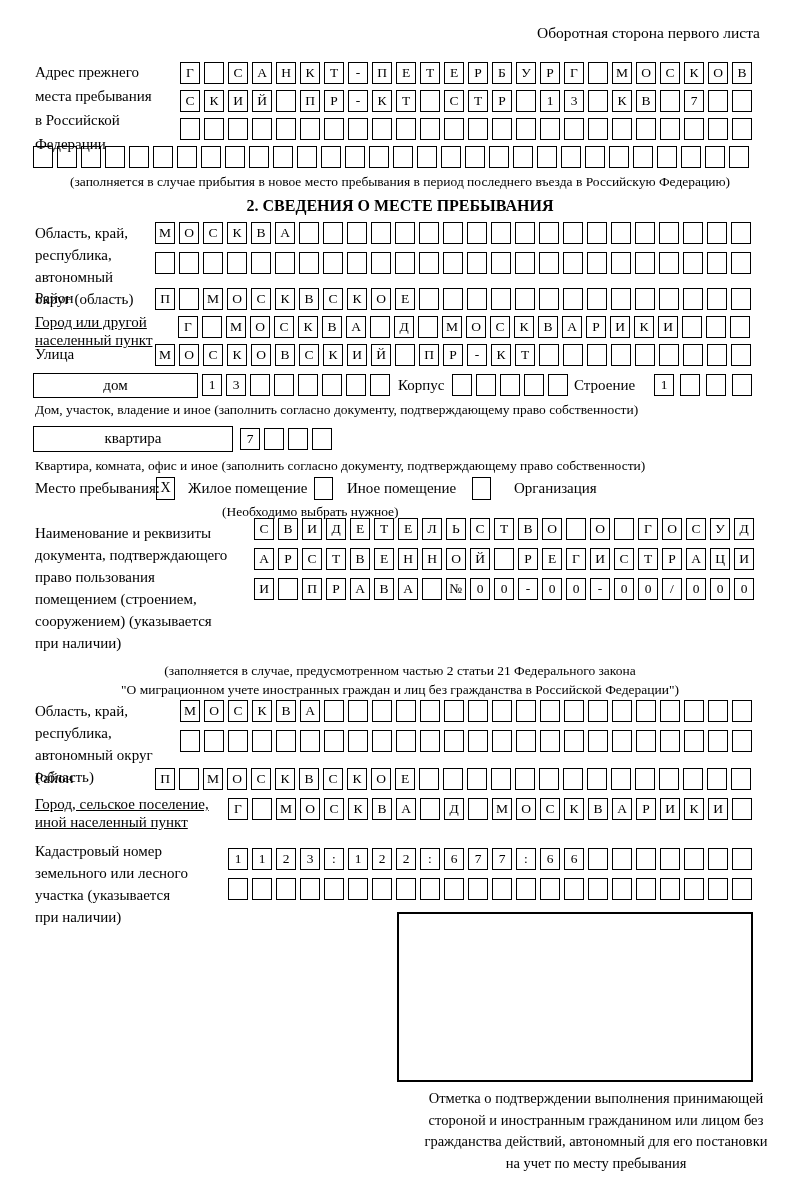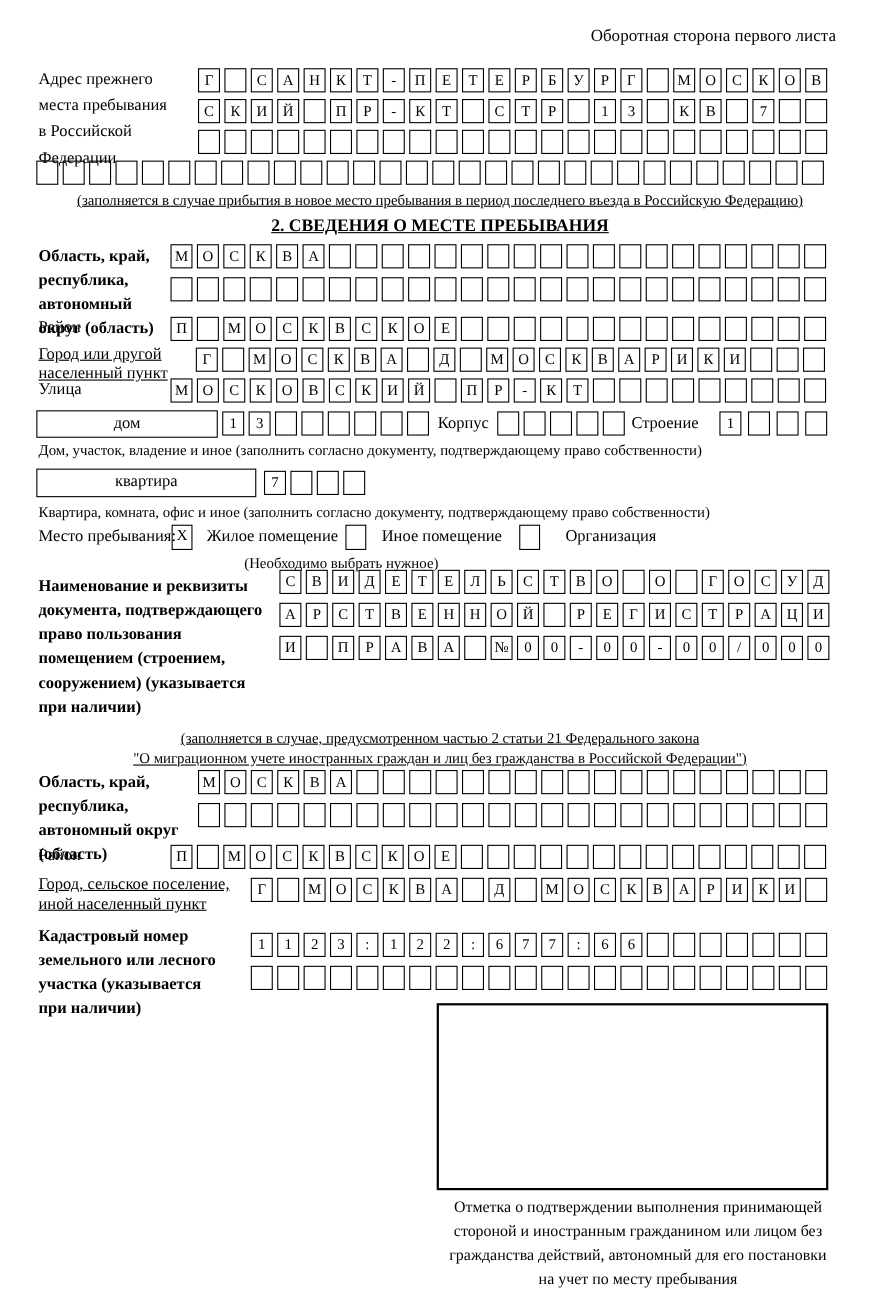--- a/index.html
+++ b/index.html
@@ -2,24 +2,24 @@
 <html><head>
 <meta charset="utf-8">
 <style>
   html,body{margin:0;padding:0;background:#fff;}
   #page{position:relative;width:800px;height:1180px;background:#ffffff;
         font-family:"Liberation Serif","DejaVu Serif",serif;color:#000;overflow:hidden;}
   .abs{position:absolute;white-space:nowrap;}
   .lbl{font-size:15px;}
   .lines div{white-space:nowrap;}
   .lh24 div{line-height:24px;}
-  .lh22 div{line-height:22px;font-weight:bold;}
+  .lh22 div{line-height:22px;}
   .lh18 div{line-height:18px;text-decoration:underline;}
   .note{font-size:13.5px;}
-  .center{left:0;width:800px;text-align:center;white-space:normal;text-decoration:underline;}
+  .center{left:0;width:800px;text-align:center;white-space:normal;}
   .title{font-size:16px;font-weight:bold;}
   .row{position:absolute;display:flex;gap:4px;}
   .cell{box-sizing:border-box;width:20px;height:22px;border:1.6px solid #000;
         font-size:13.5px;line-height:19px;text-align:center;flex:0 0 auto;}
   .widebox{position:absolute;box-sizing:border-box;border:1.8px solid #000;
         text-align:center;font-size:15px;}
   .chk{position:absolute;box-sizing:border-box;width:19px;height:23px;border:1.6px solid #000;
         font-size:14px;line-height:20px;text-align:center;}
   .stampbox{position:absolute;border:2px solid #000;box-sizing:border-box;}
   .stampnote{position:absolute;text-align:center;font-size:14.5px;line-height:21.5px;white-space:normal;}
@@ -594,20 +594,20 @@
       <span class="cell"></span>
       <span class="cell"></span>
       <span class="cell"></span>
       <span class="cell"></span>
       <span class="cell"></span>
       <span class="cell"></span>
       <span class="cell"></span>
     </div>
 
   <div class="stampbox" style="left:397px;top:912px;width:356px;height:170px"></div>
-  <div class="stampnote lines" style="left:380px;top:1088px;width:400px">
+  <div class="stampnote lines" style="left:396px;top:1088px;width:400px">
       <div>Отметка о подтверждении выполнения принимающей</div>
       <div>стороной и иностранным гражданином или лицом без</div>
       <div>гражданства действий, автономный для его постановки</div>
       <div>на учет по месту пребывания</div>
     </div>
 
 </div>
 
 </body></html>

